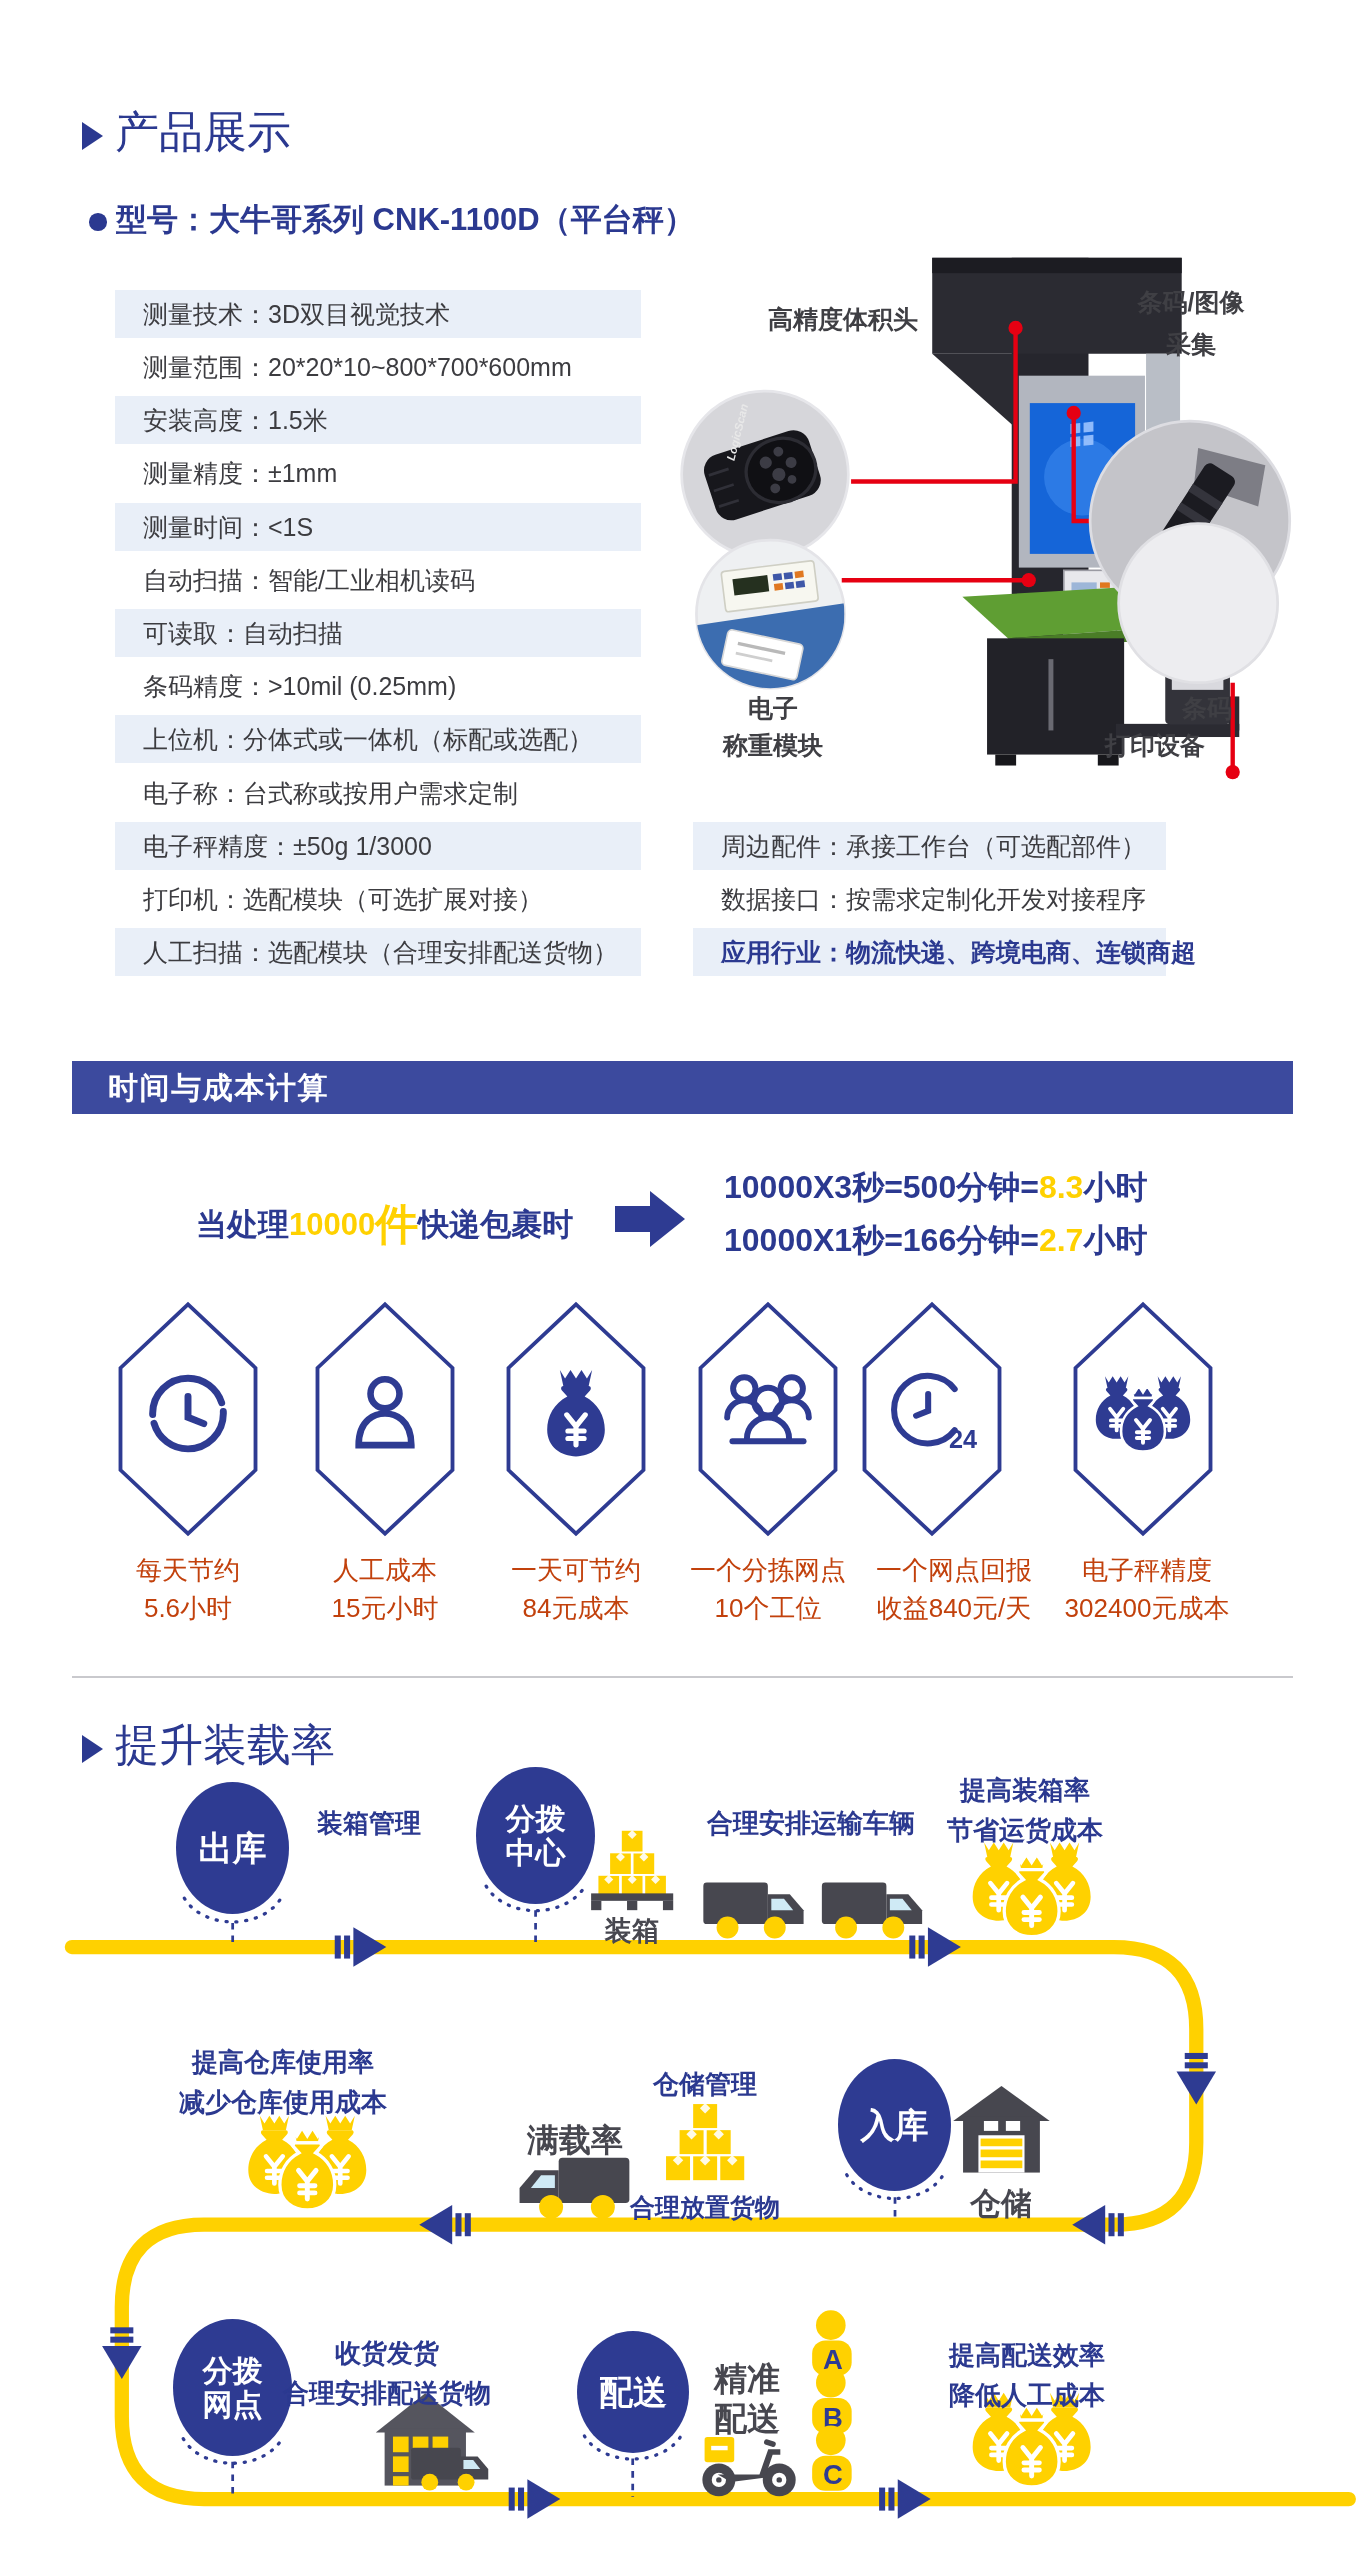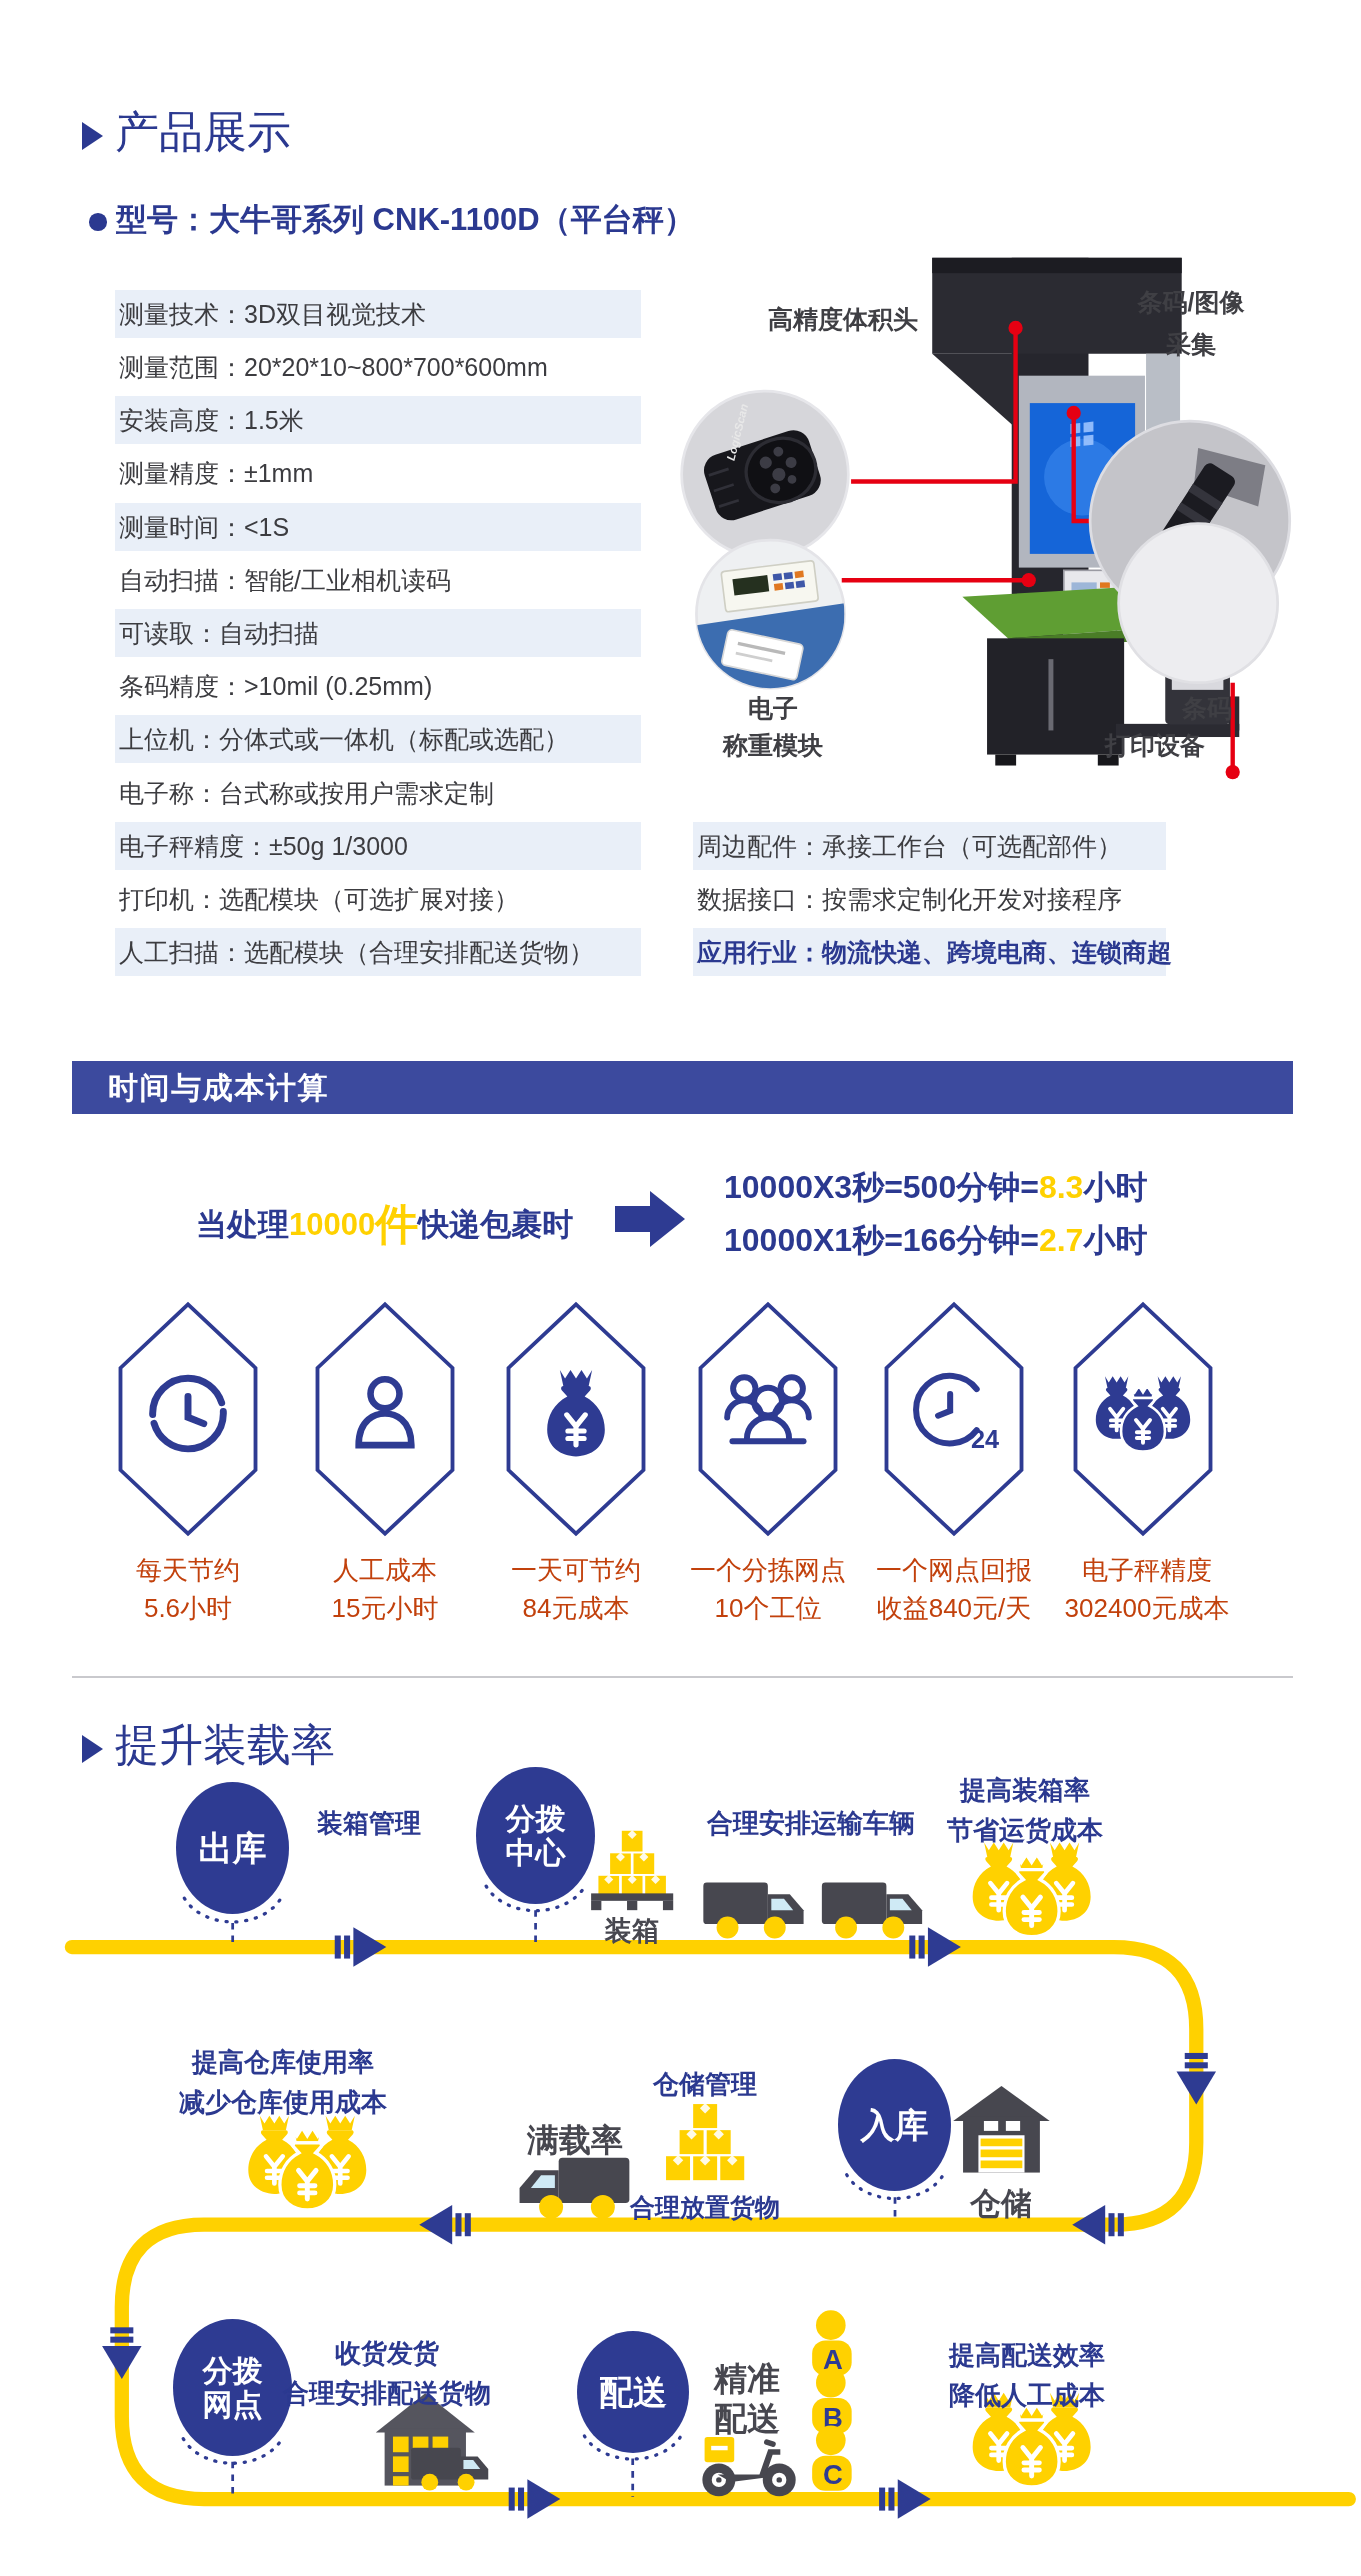--- a/index.html
+++ b/index.html
@@ -5,21 +5,21 @@
   :root{
     --navy:#2e3b92; --navytext:#2b3990; --banner:#3c4a9e; --ylw:#ffd100;
     --dark:#47474f; --red:#e60012; --rowbg:#e9eff8; --spec:#3c3c40;
   }
   *{box-sizing:border-box}
   html,body{margin:0;padding:0}
   body{width:1362px;height:2576px;position:relative;background:#ffffff;
        font-family:"Liberation Sans","DejaVu Sans",sans-serif;overflow:hidden}
   .abs{position:absolute}
   .spec-row{position:absolute;left:115px;width:526px;height:48px;line-height:48px;
-            padding-left:4px;font-size:25px;color:var(--spec);white-space:nowrap}
+            padding-left:28px;font-size:25px;color:var(--spec);white-space:nowrap}
   .spec-row.alt{background:var(--rowbg)}
   .spec-row.right{left:693px;width:473px}
   .spec-row.navyrow{color:var(--navytext);font-weight:bold}
   .h-title{position:absolute;font-size:44px;font-weight:normal;color:var(--navytext);white-space:nowrap}
   .tri{position:absolute;width:0;height:0;border-top:14.3px solid transparent;border-bottom:14.3px solid transparent;border-left:21px solid var(--navytext)}
   .model-dot{position:absolute;width:17.6px;height:17.6px;border-radius:50%;background:var(--navytext)}
   .model-text{position:absolute;font-size:31px;font-weight:bold;color:var(--navytext);white-space:nowrap}
   .callout{position:absolute;transform:translateX(-50%);font-size:25px;font-weight:bold;color:#3f3f44;white-space:nowrap}
   .banner{position:absolute;left:72px;top:1061px;width:1221px;height:53px;background:var(--banner);
           color:#fff;font-size:30px;font-weight:bold;line-height:53px;padding-left:36px;letter-spacing:1.6px}
@@ -357,21 +357,21 @@
   </svg>
 </div>
 <div class="hex" style="left:697px">
   <svg width="142" height="236" viewBox="0 0 258 430">
       <polygon points="129,6 252,122 252,308 129,424 6,308 6,122" fill="#ffffff" stroke="#2e3b92" stroke-width="7"></polygon>
     <g color="#2e3b92">
         <use href="#g-people" transform="translate(129,205) scale(1.2)"></use>
       </g>
   </svg>
 </div>
-<div class="hex" style="left:883px">
+<div class="hex" style="left:861px">
   <svg width="142" height="236" viewBox="0 0 258 430">
       <polygon points="129,6 252,122 252,308 129,424 6,308 6,122" fill="#ffffff" stroke="#2e3b92" stroke-width="7"></polygon>
     <g color="#2e3b92">
         <use href="#g-clock24" transform="translate(122,198) scale(1.1)"></use>
       </g>
     <text x="160" y="268" font-size="46" font-weight="bold" fill="#2e3b92">24</text>
   </svg>
 </div>
 <div class="hex" style="left:1072px">
   <svg width="142" height="236" viewBox="0 0 258 430">

